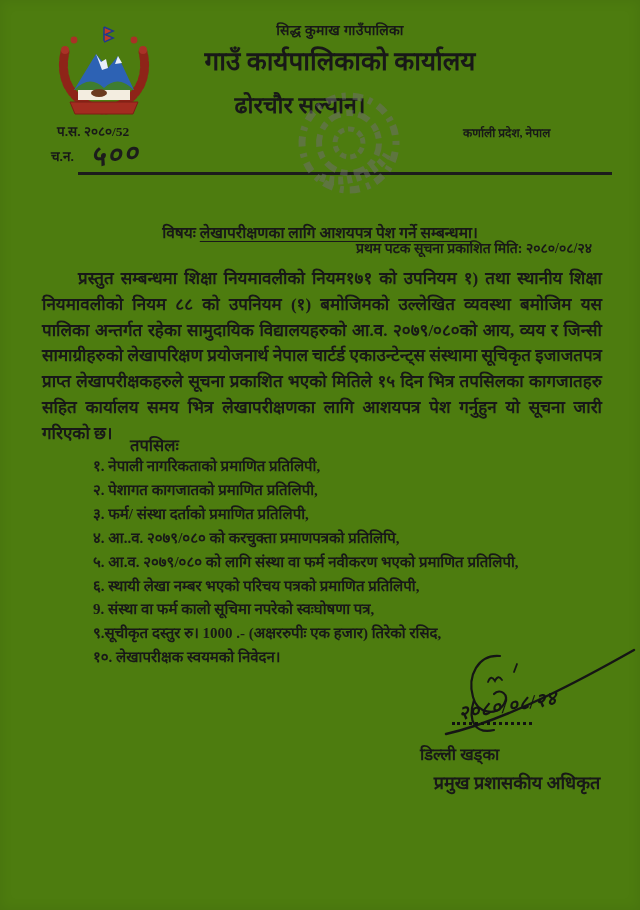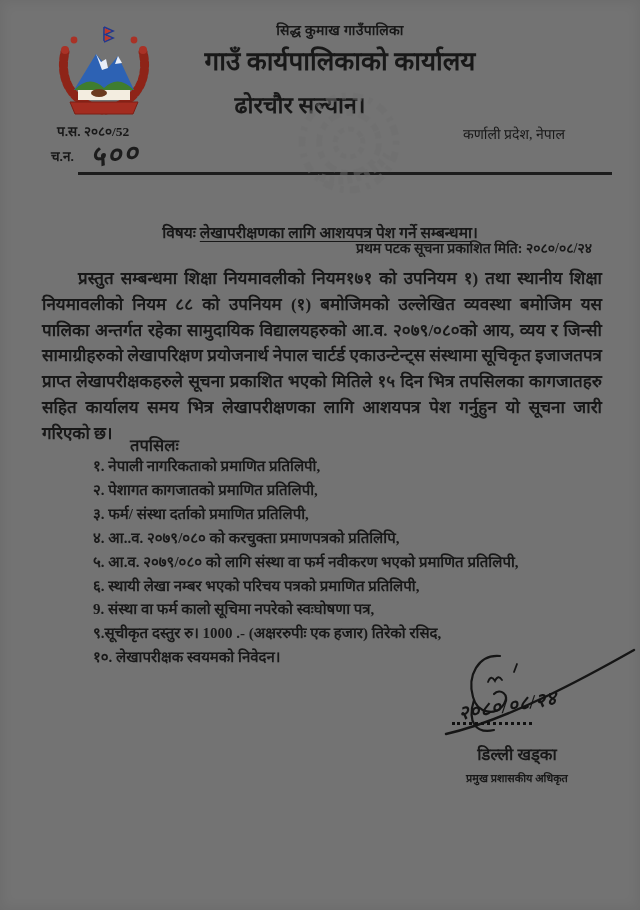--- a/index.html
+++ b/index.html
@@ -1,50 +1,50 @@
 <!DOCTYPE html>
 <html><head>
 <meta charset="utf-8">
 <style>
   html,body{margin:0;padding:0;background:#e9e9e9;}
   .page{
     position:relative;width:640px;height:910px;margin:0 auto;
-    background:#737373;overflow:hidden;
+    background:#4d7c0f;overflow:hidden;
     font-family:"Liberation Serif","DejaVu Serif",serif;
     color:#181818;
     box-shadow:inset 0 0 14px rgba(0,0,0,.08);
   }
   .abs{position:absolute;}
   
   .hdr-muni{top:20px;left:40px;width:600px;text-align:center;font-size:14px;font-weight:800;letter-spacing:.3px;}
   .hdr-office{top:42px;left:40px;width:600px;text-align:center;font-size:26px;font-weight:800;}
   .hdr-addr{top:80px;left:0px;width:600px;text-align:center;font-size:23px;font-weight:800;margin-top:8px;}
   .logo{left:52px;top:26px;width:104px;height:92px;}
   .stamp{left:290px;top:84px;width:118px;height:118px;opacity:.5;pointer-events:none;z-index:3;filter:blur(.5px);}
   
   .ref-ps{left:57px;top:122px;font-size:13.5px;font-weight:700;}
   .ref-cn{left:51px;top:147px;font-size:13.5px;font-weight:700;}
   .ref-hand{left:90px;top:134px;font-size:28px;font-style:italic;font-weight:600;transform:rotate(-6deg);letter-spacing:2px;color:#1c1c1c;}
-  .province{left:463px;top:124px;font-size:14px;font-weight:400;}
+  .province{left:463px;top:124px;font-size:12px;font-weight:700;}
   .rule{left:78px;top:172px;width:534px;height:0;border-top:3px solid #1c1c1c;}
   
   .subject{top:213px;left:0;width:640px;text-align:center;font-size:15.5px;font-weight:800;margin-top:8px;}
   .subject .u{text-decoration:underline;text-underline-offset:3px;}
   .published{top:238px;left:0;width:592px;text-align:right;font-size:14px;font-weight:700;}
   
   .body-par{top:266px;left:42px;width:560px;font-size:17px;line-height:25.8px;font-weight:600;text-align:justify;text-indent:36px;}
   .tapasil{top:433px;left:82px;font-size:16.5px;font-weight:800;margin-left:48px;}
   .list{top:455px;left:93px;width:552px;font-size:15px;font-weight:600;}
   .list .li{line-height:23.9px;}
   
   .sig-svg{left:438px;top:642px;width:200px;height:100px;}
   .sig-scrawl{left:458px;top:692px;font-size:19px;font-style:italic;font-weight:700;transform:rotate(-9deg);letter-spacing:1px;color:#141414;}
   .sig-dots{left:452px;top:722px;width:80px;height:0;border-bottom:3.5px dotted #111;}
-  .sig-name{left:432px;top:742px;width:170px;text-align:center;font-size:16.5px;font-weight:800;}
-  .sig-title{left:412px;top:770px;width:210px;text-align:center;font-size:11px;font-weight:800;}
+  .sig-name{left:420px;top:742px;width:170px;text-align:left;font-size:16.5px;font-weight:800;}
+  .sig-title{left:412px;top:770px;width:210px;text-align:center;font-size:18px;font-weight:800;}
 </style>
 </head>
 <body>
 
 <div class="page">
 
   <svg class="abs logo" viewBox="0 0 104 92" aria-hidden="true">
 
     <path d="M52 1 l0 14 M52 1 l9 4 -9 4 M52 8 l9 4 -9 4" stroke="#21388f" stroke-width="1.6" fill="none"></path>
     <path d="M52.8 2.2 l6.5 2.9 -6.5 2.9 Z M52.8 9.2 l6.5 2.9 -6.5 2.9 Z" fill="#c0392b"></path>

